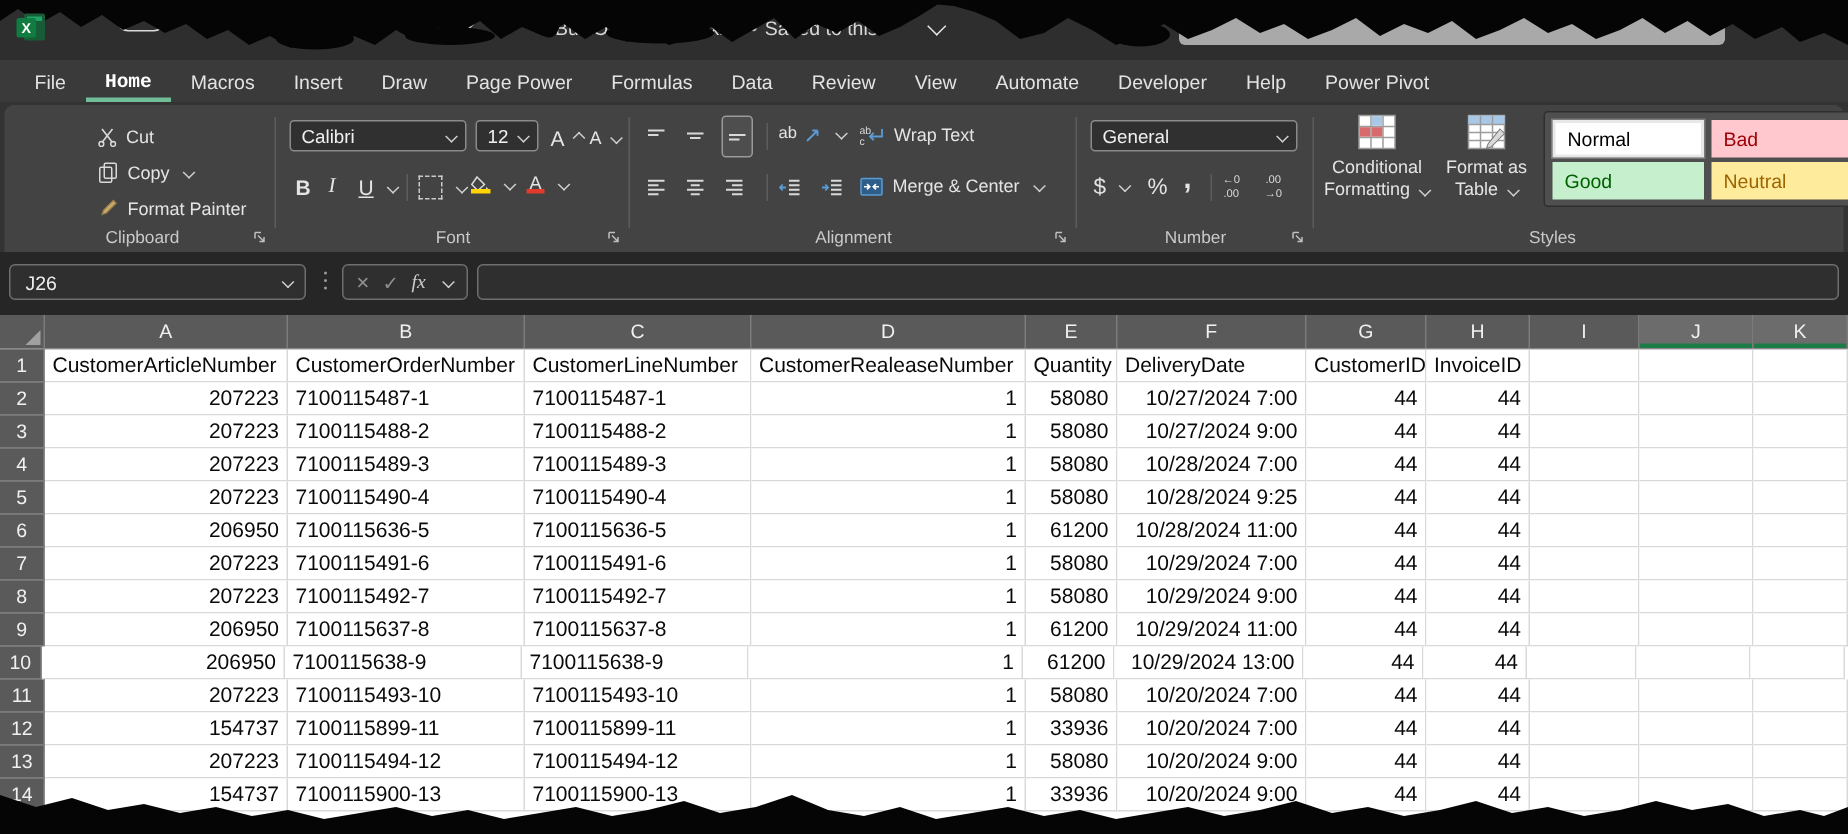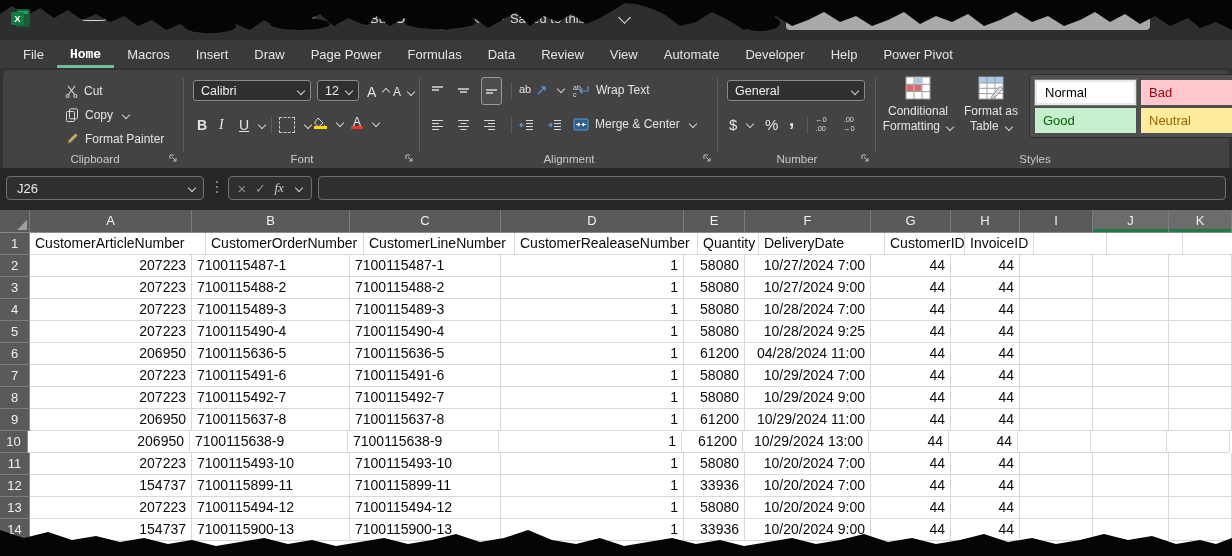--- a/index.html
+++ b/index.html
@@ -372,21 +372,21 @@
         <div class="colhdr" style="width: 126px;">F</div>
         <div class="colhdr" style="width: 80px;">G</div>
         <div class="colhdr" style="width: 69px;">H</div>
         <div class="colhdr" style="width: 73px;">I</div>
         <div class="colhdr sel" style="width: 76px;">J</div>
         <div class="colhdr sel" style="width: 63px;">K</div>
       </div>
     <div>
         <div class="grow">
           <div class="rowhdr" style="width: 30px;">1</div>
-          <div class="cell" style="width: 176px; text-align: left;">CustomerArticleNumber</div>
+          <div class="cell" style="width: 162px; text-align: left;">CustomerArticleNumber</div>
           <div class="cell" style="width: 158px; text-align: left;">CustomerOrderNumber</div>
           <div class="cell" style="width: 151px; text-align: left;">CustomerLineNumber</div>
           <div class="cell" style="width: 183px; text-align: left;">CustomerRealeaseNumber</div>
           <div class="cell" style="width: 61px; text-align: left;">Quantity</div>
           <div class="cell" style="width: 126px; text-align: left;">DeliveryDate</div>
           <div class="cell" style="width: 80px; text-align: left;">CustomerID</div>
           <div class="cell" style="width: 69px; text-align: left;">InvoiceID</div>
           <div class="cell" style="width: 73px; text-align: left;"></div>
           <div class="cell" style="width: 76px; text-align: left;"></div>
           <div class="cell" style="width: 63px; text-align: left;"></div>
@@ -447,21 +447,21 @@
           <div class="cell" style="width: 76px; text-align: left;"></div>
           <div class="cell" style="width: 63px; text-align: left;"></div>
         </div>
         <div class="grow">
           <div class="rowhdr" style="width: 30px;">6</div>
           <div class="cell" style="width: 162px; text-align: right;">206950</div>
           <div class="cell" style="width: 158px; text-align: left;">7100115636-5</div>
           <div class="cell" style="width: 151px; text-align: left;">7100115636-5</div>
           <div class="cell" style="width: 183px; text-align: right;">1</div>
           <div class="cell" style="width: 61px; text-align: right;">61200</div>
-          <div class="cell" style="width: 126px; text-align: right;">04/28/2024 11:00</div>
+          <div class="cell" style="width: 126px; text-align: right;">10/28/2024 11:00</div>
           <div class="cell" style="width: 80px; text-align: right;">44</div>
           <div class="cell" style="width: 69px; text-align: right;">44</div>
           <div class="cell" style="width: 73px; text-align: left;"></div>
           <div class="cell" style="width: 76px; text-align: left;"></div>
           <div class="cell" style="width: 63px; text-align: left;"></div>
         </div>
         <div class="grow">
           <div class="rowhdr" style="width: 30px;">7</div>
           <div class="cell" style="width: 162px; text-align: right;">207223</div>
           <div class="cell" style="width: 158px; text-align: left;">7100115491-6</div>

